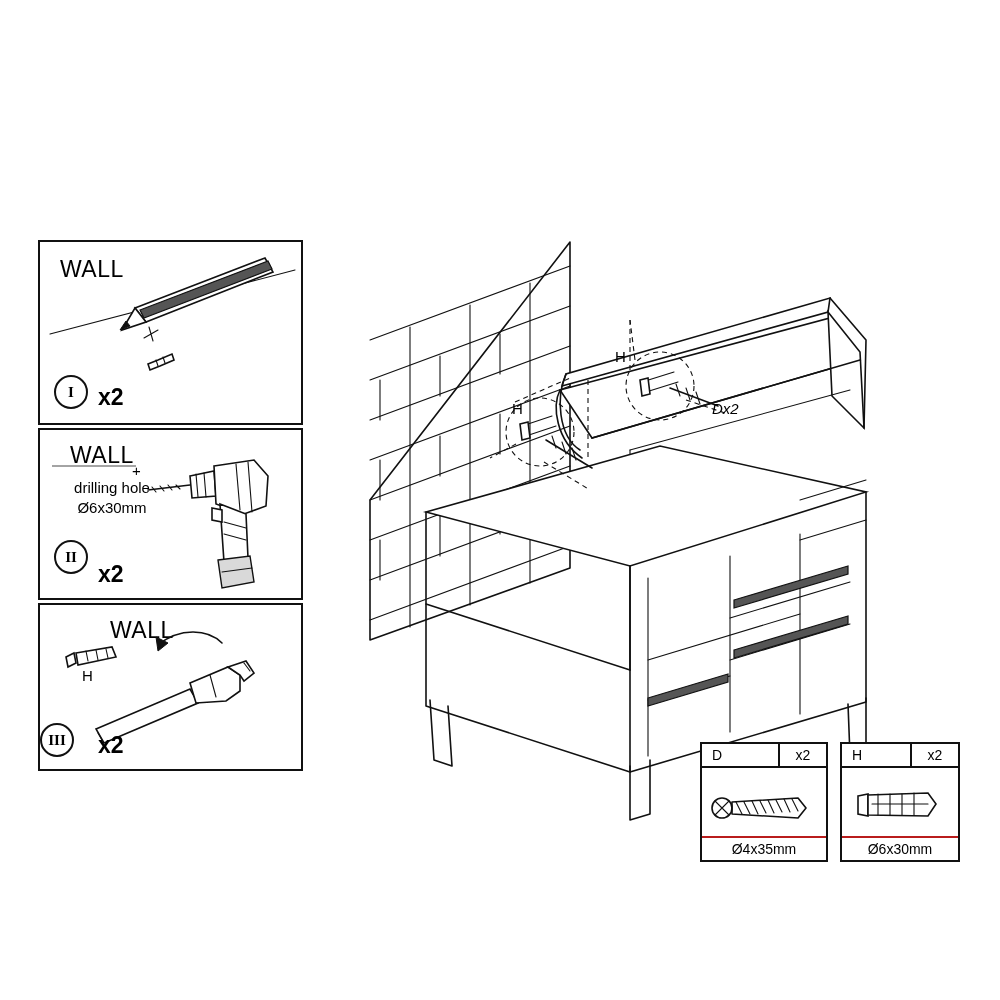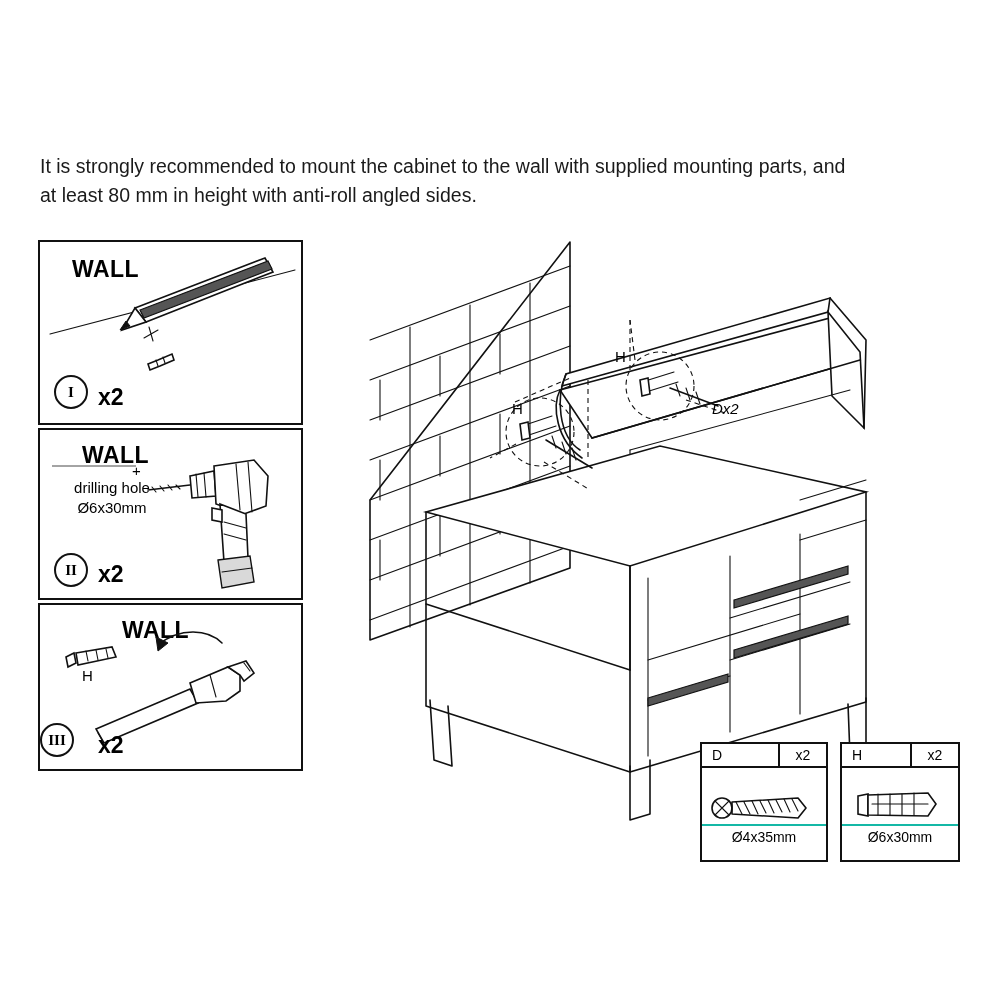--- a/index.html
+++ b/index.html
@@ -42,23 +42,22 @@
     background: #fff;
     box-sizing: border-box;
   }
   #step-1 { left: 38px;  top: 240px; width: 265px; height: 185px; }
   #step-2 { left: 38px;  top: 428px; width: 265px; height: 172px; }
   #step-3 { left: 38px;  top: 603px; width: 265px; height: 168px; }
 
   .wall-label {
     position: absolute;
     font-size: 23px;
-    font-weight: bold;
+    font-weight: normal;
     letter-spacing: 0.5px;
-    margin-left: 12px;
   }
   .sub-label {
     position: absolute;
     font-size: 15px;
     line-height: 20px;
     text-align: center;
   }
   .plus-mark {
     position: absolute;
     font-size: 15px;
@@ -119,23 +118,23 @@
   }
   .part-head .count {
     width: 46px;
     display: flex;
     align-items: center;
     justify-content: center;
     font-size: 14px;
   }
   .part-foot {
     position: absolute;
-    left: 0; right: 0; bottom: 12px;
+    left: 0; right: 0; bottom: 0;
     height: 24px;
-    border-top: 2px solid #14b8a6;
+    border-top: 2px solid #b91c1c;
     box-sizing: border-box;
     display: flex;
     align-items: center;
     justify-content: center;
     font-size: 14px;
   }
   .part-art {
     position: absolute;
     left: 0; right: 0;
     top: 24px; bottom: 24px;
@@ -163,22 +162,20 @@
   .callout-label {
     position: absolute;
     font-size: 15px;
   }
 </style>
 </head>
 <body>
 
 <div class="page">
 
-  <div class="intro">It is strongly recommended to mount the cabinet to the wall with supplied mounting parts, and
-at least 80 mm in height with anti-roll angled sides.</div>
 
   <div class="step-panel" id="step-1">
     <div class="wall-label" style="left:20px; top:14px;">WALL</div>
 
     <svg style="position:absolute; left:0; top:0;" width="265" height="185" viewBox="0 0 265 185">
 
       <path class="ln-thin" d="M10 92 L255 28"></path>
 
       <path class="fill-w" d="M95 66 L225 16 L233 30 L106 80 Z"></path>
       <path class="fill-dk" d="M100 68 L228 19 L232 27 L104 76 Z"></path>
@@ -218,21 +215,21 @@
       <path class="ln-thin" d="M184 92 L206 98 M184 104 L206 110"></path>
 
       <path class="fill-w" d="M172 78 L182 80 L182 92 L172 90 Z"></path>
 
       <path class="fill-g" d="M178 130 L210 126 L214 152 L182 158 Z"></path>
       <path class="ln-thin" d="M182 142 L212 138"></path>
 
       <path class="ln-hair" d="M12 36 L96 36"></path>
     </svg>
 
-    <div class="roman-badge" style="left:14px; bottom:11px;">II</div>
+    <div class="roman-badge" style="left:14px; bottom:24px;">II</div>
     <div class="qty" style="left:58px; bottom:10px;">x2</div>
   </div>
 
   <div class="step-panel" id="step-3">
     <div class="wall-label" style="left:70px; top:12px;">WALL</div>
     <div class="callout-label" style="left:42px; top:62px;">H</div>
 
     <svg style="position:absolute; left:0; top:0;" width="265" height="168" viewBox="0 0 265 168">
 
       <path class="fill-w" d="M26 52 L34 48 L36 58 L28 62 Z"></path>

